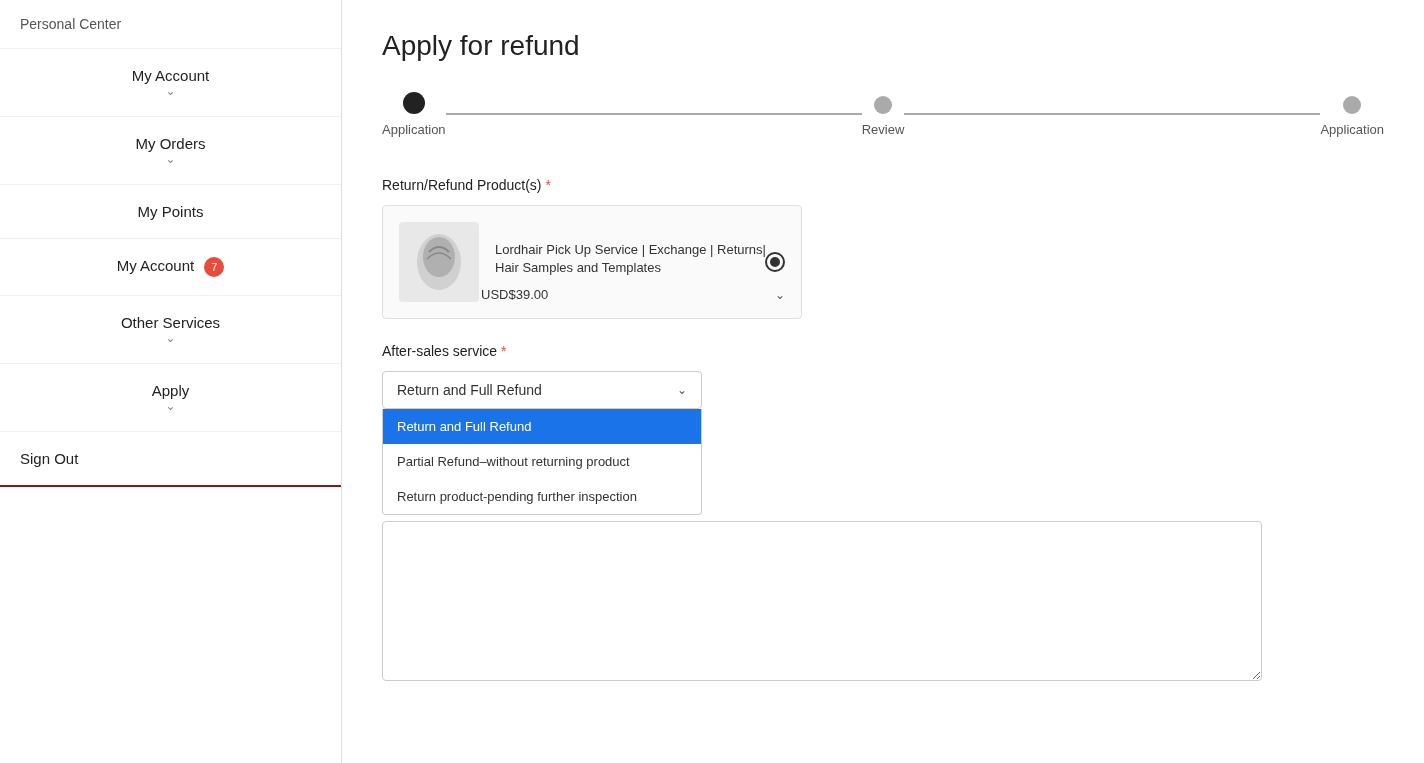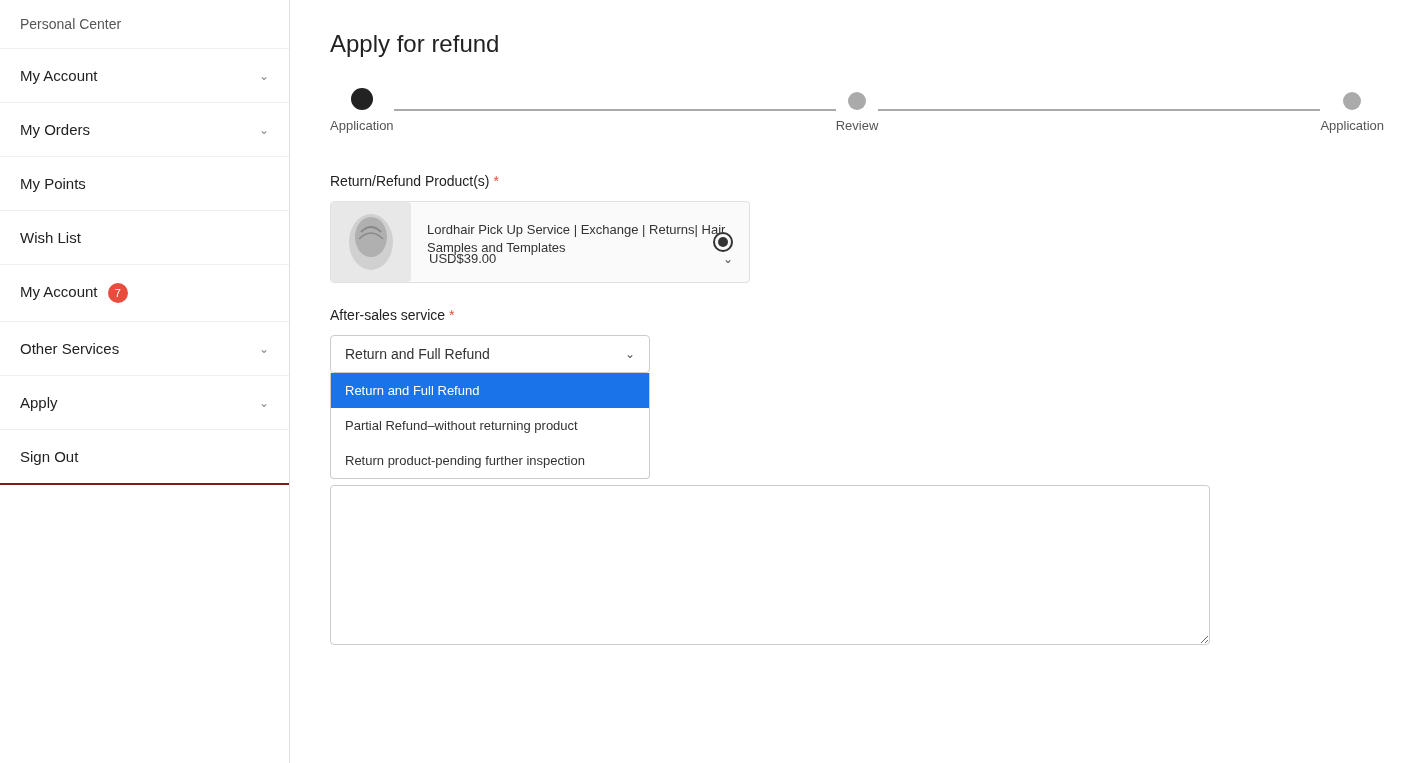--- a/index.html
+++ b/index.html
@@ -1,20 +1,20 @@
 <!DOCTYPE html>
 <html><head>
   <meta charset="utf-8">
   <style>
     * { box-sizing: border-box; margin: 0; padding: 0; }
     body { font-family: Arial, sans-serif; background: #f5f5f5; display: flex; min-height: 763px; }
 
     
     .sidebar {
-      width: 290px;
+      width: 342px;
       background: #fff;
       border-right: 1px solid #e0e0e0;
       padding: 0;
       flex-shrink: 0;
       min-height: 763px;
     }
     .sidebar-personal-center {
       padding: 16px 20px;
       color: #555;
       font-size: 14px;
@@ -22,20 +22,21 @@
     }
     .sidebar-item {
       display: flex;
       justify-content: space-between;
       align-items: center;
       padding: 18px 20px;
       font-size: 15px;
       color: #222;
       cursor: pointer;
       border-bottom: 1px solid #f0f0f0;
+      flex-direction: column;
     }
     .sidebar-item .chevron {
       font-size: 12px;
       color: #888;
     }
     .sidebar-badge {
       background: #e74c3c;
       color: #fff;
       border-radius: 50%;
       width: 20px;
@@ -54,21 +55,21 @@
       border-bottom: 2px solid #7f1d1d;
     }
 
     
     .main {
       flex: 1;
       background: #fff;
       padding: 30px 40px;
     }
     .page-title {
-      font-size: 24px;
+      font-size: 28px;
       font-weight: 500;
       color: #222;
       margin-bottom: 30px;
     }
 
     
     .stepper {
       display: flex;
       align-items: flex-end;
       justify-content: center;
@@ -117,20 +118,21 @@
       font-size: 14px;
       color: #222;
       margin-bottom: 12px;
     }
     .required { color: #e74c3c; }
 
     
     .product-card {
       border: 1px solid #e0e0e0;
       border-radius: 4px;
+      padding: 16px;
       display: flex;
       align-items: center;
       gap: 16px;
       margin-bottom: 24px;
       background: #fafafa;
       max-width: 420px;
       position: relative;
     }
     .product-image-placeholder {
       width: 80px;
@@ -266,23 +268,20 @@
   <div class="sidebar-item">
     <span>My Account</span>
     <span class="chevron">⌄</span>
   </div>
   <div class="sidebar-item">
     <span>My Orders</span>
     <span class="chevron">⌄</span>
   </div>
   <div class="sidebar-item">
     <span>My Points</span>
-  </div>
-  <div class="sidebar-item">
-    <span>Wish List</span>
   </div>
   <div class="sidebar-item">
     <span>
       <span>My Account</span>
       <span class="sidebar-badge">7</span>
     </span>
   </div>
   <div class="sidebar-item">
     <span>Other Services</span>
     <span class="chevron">⌄</span>

